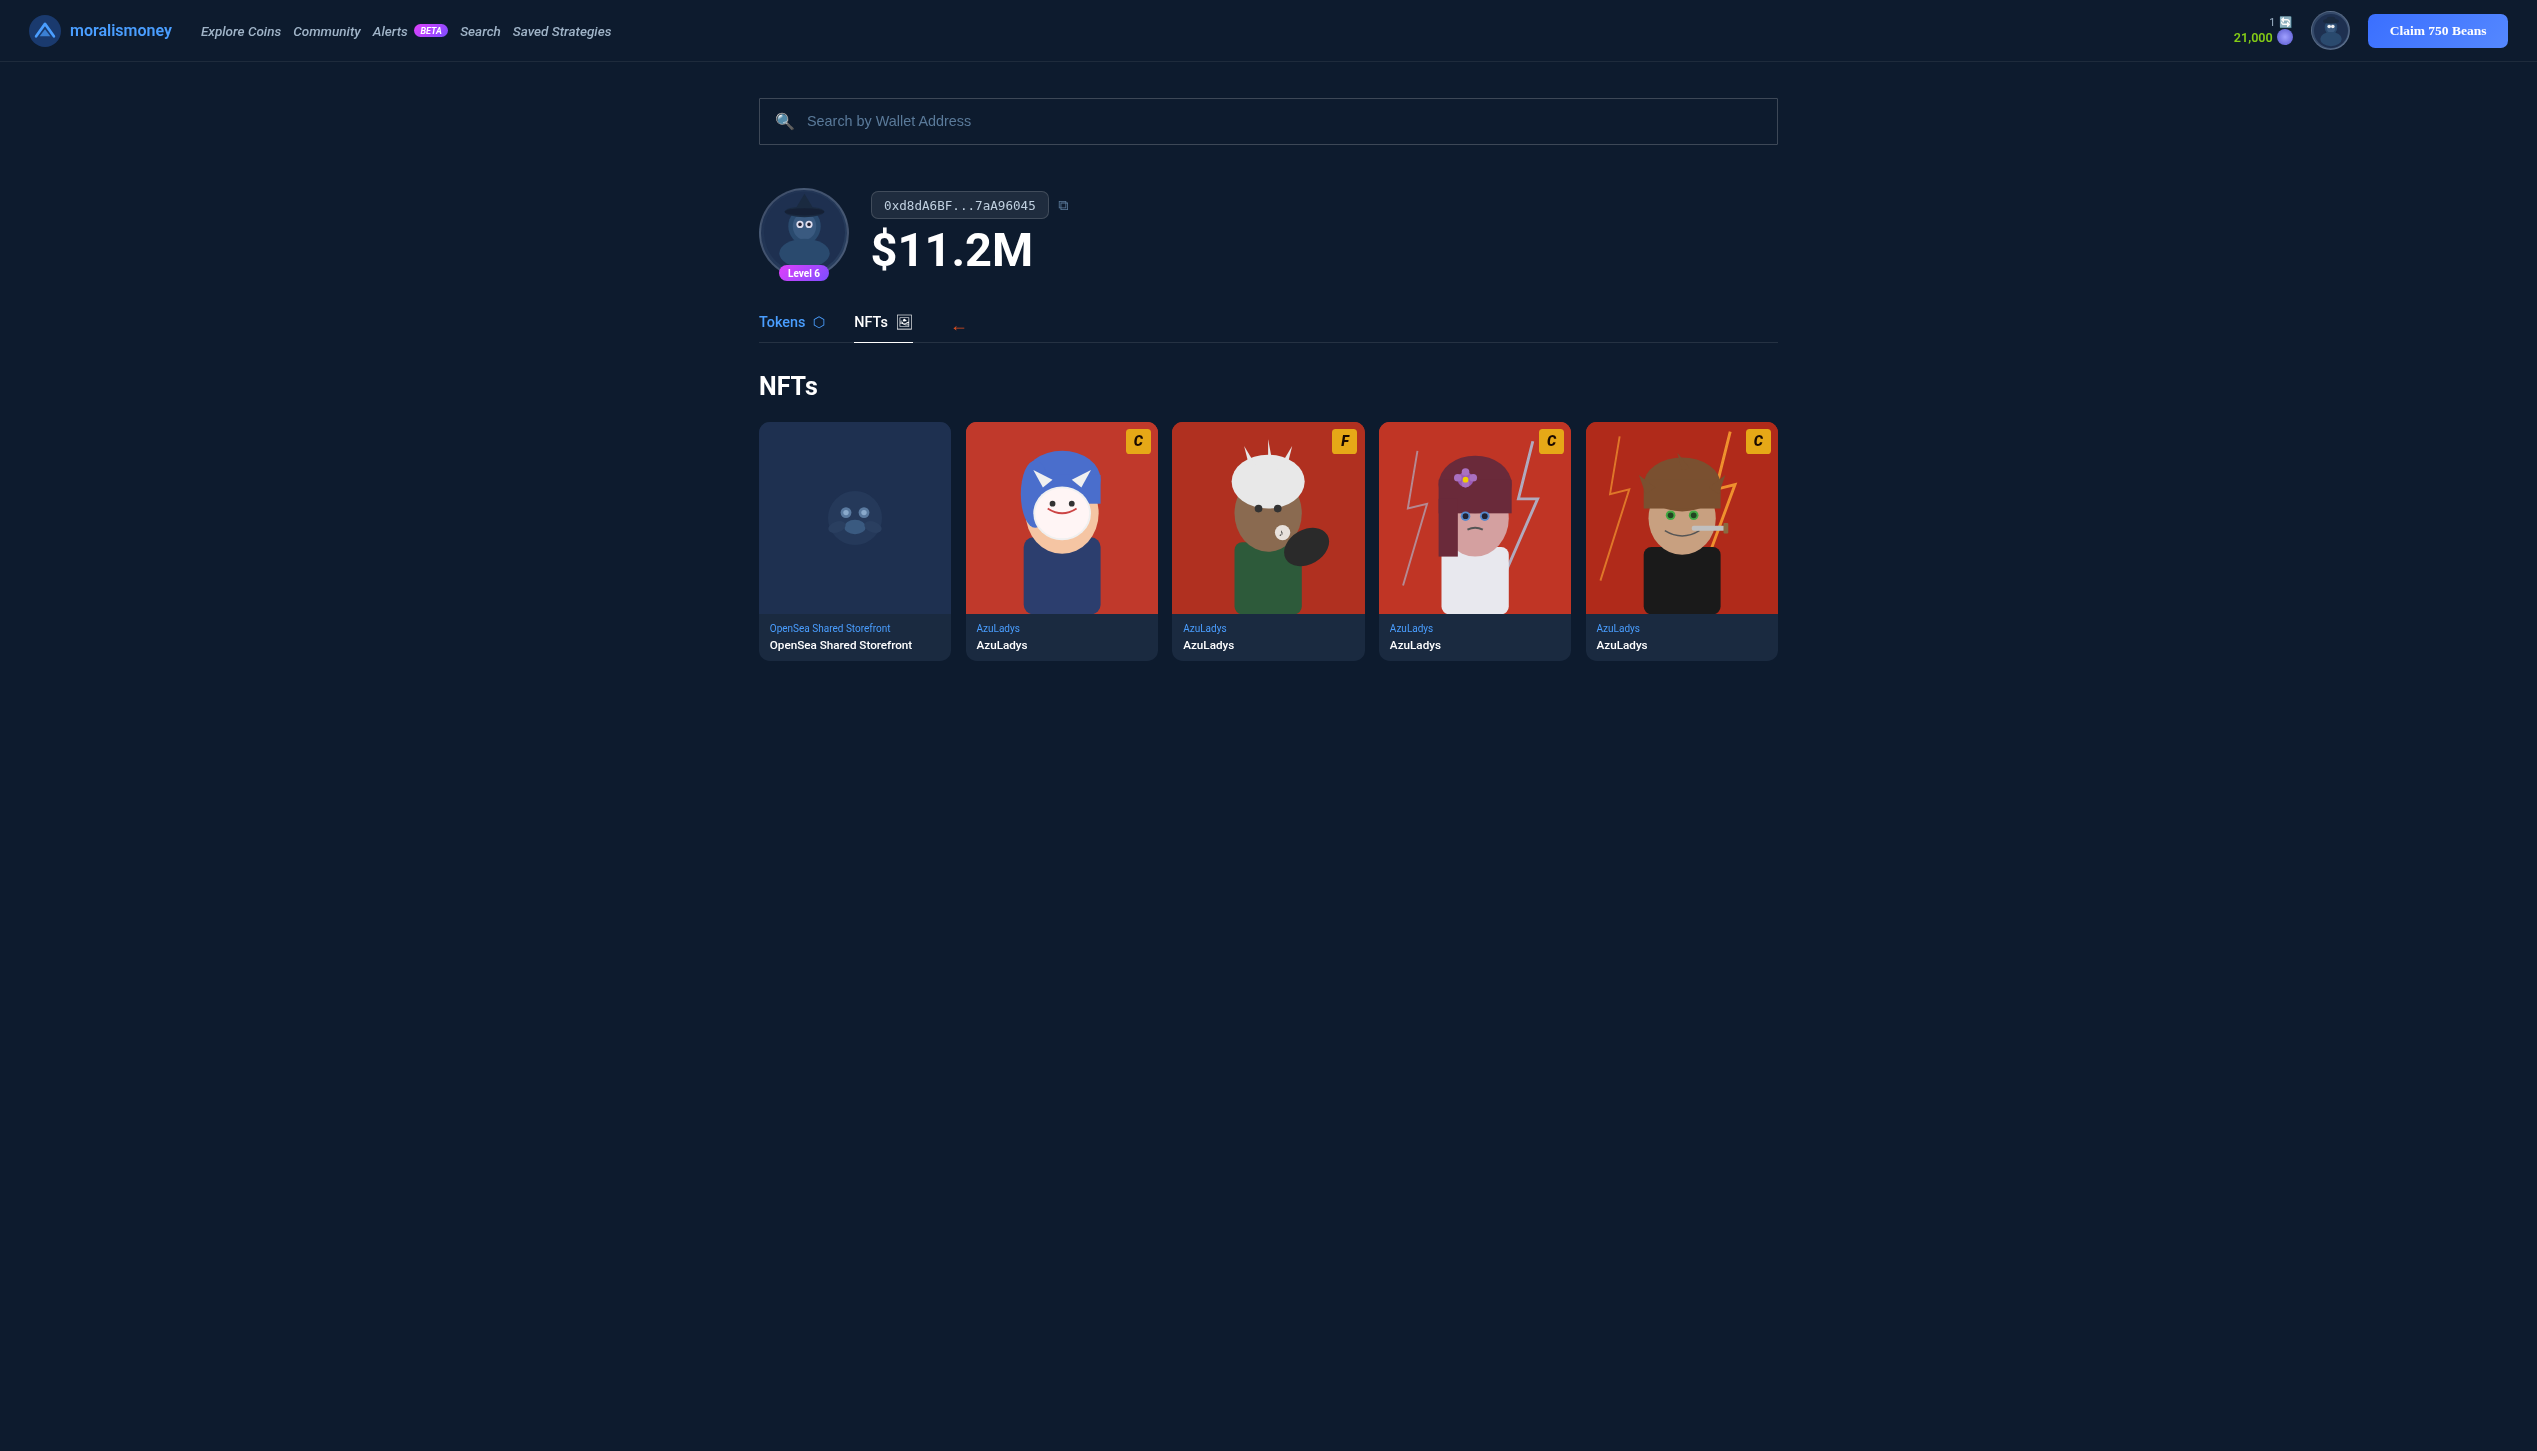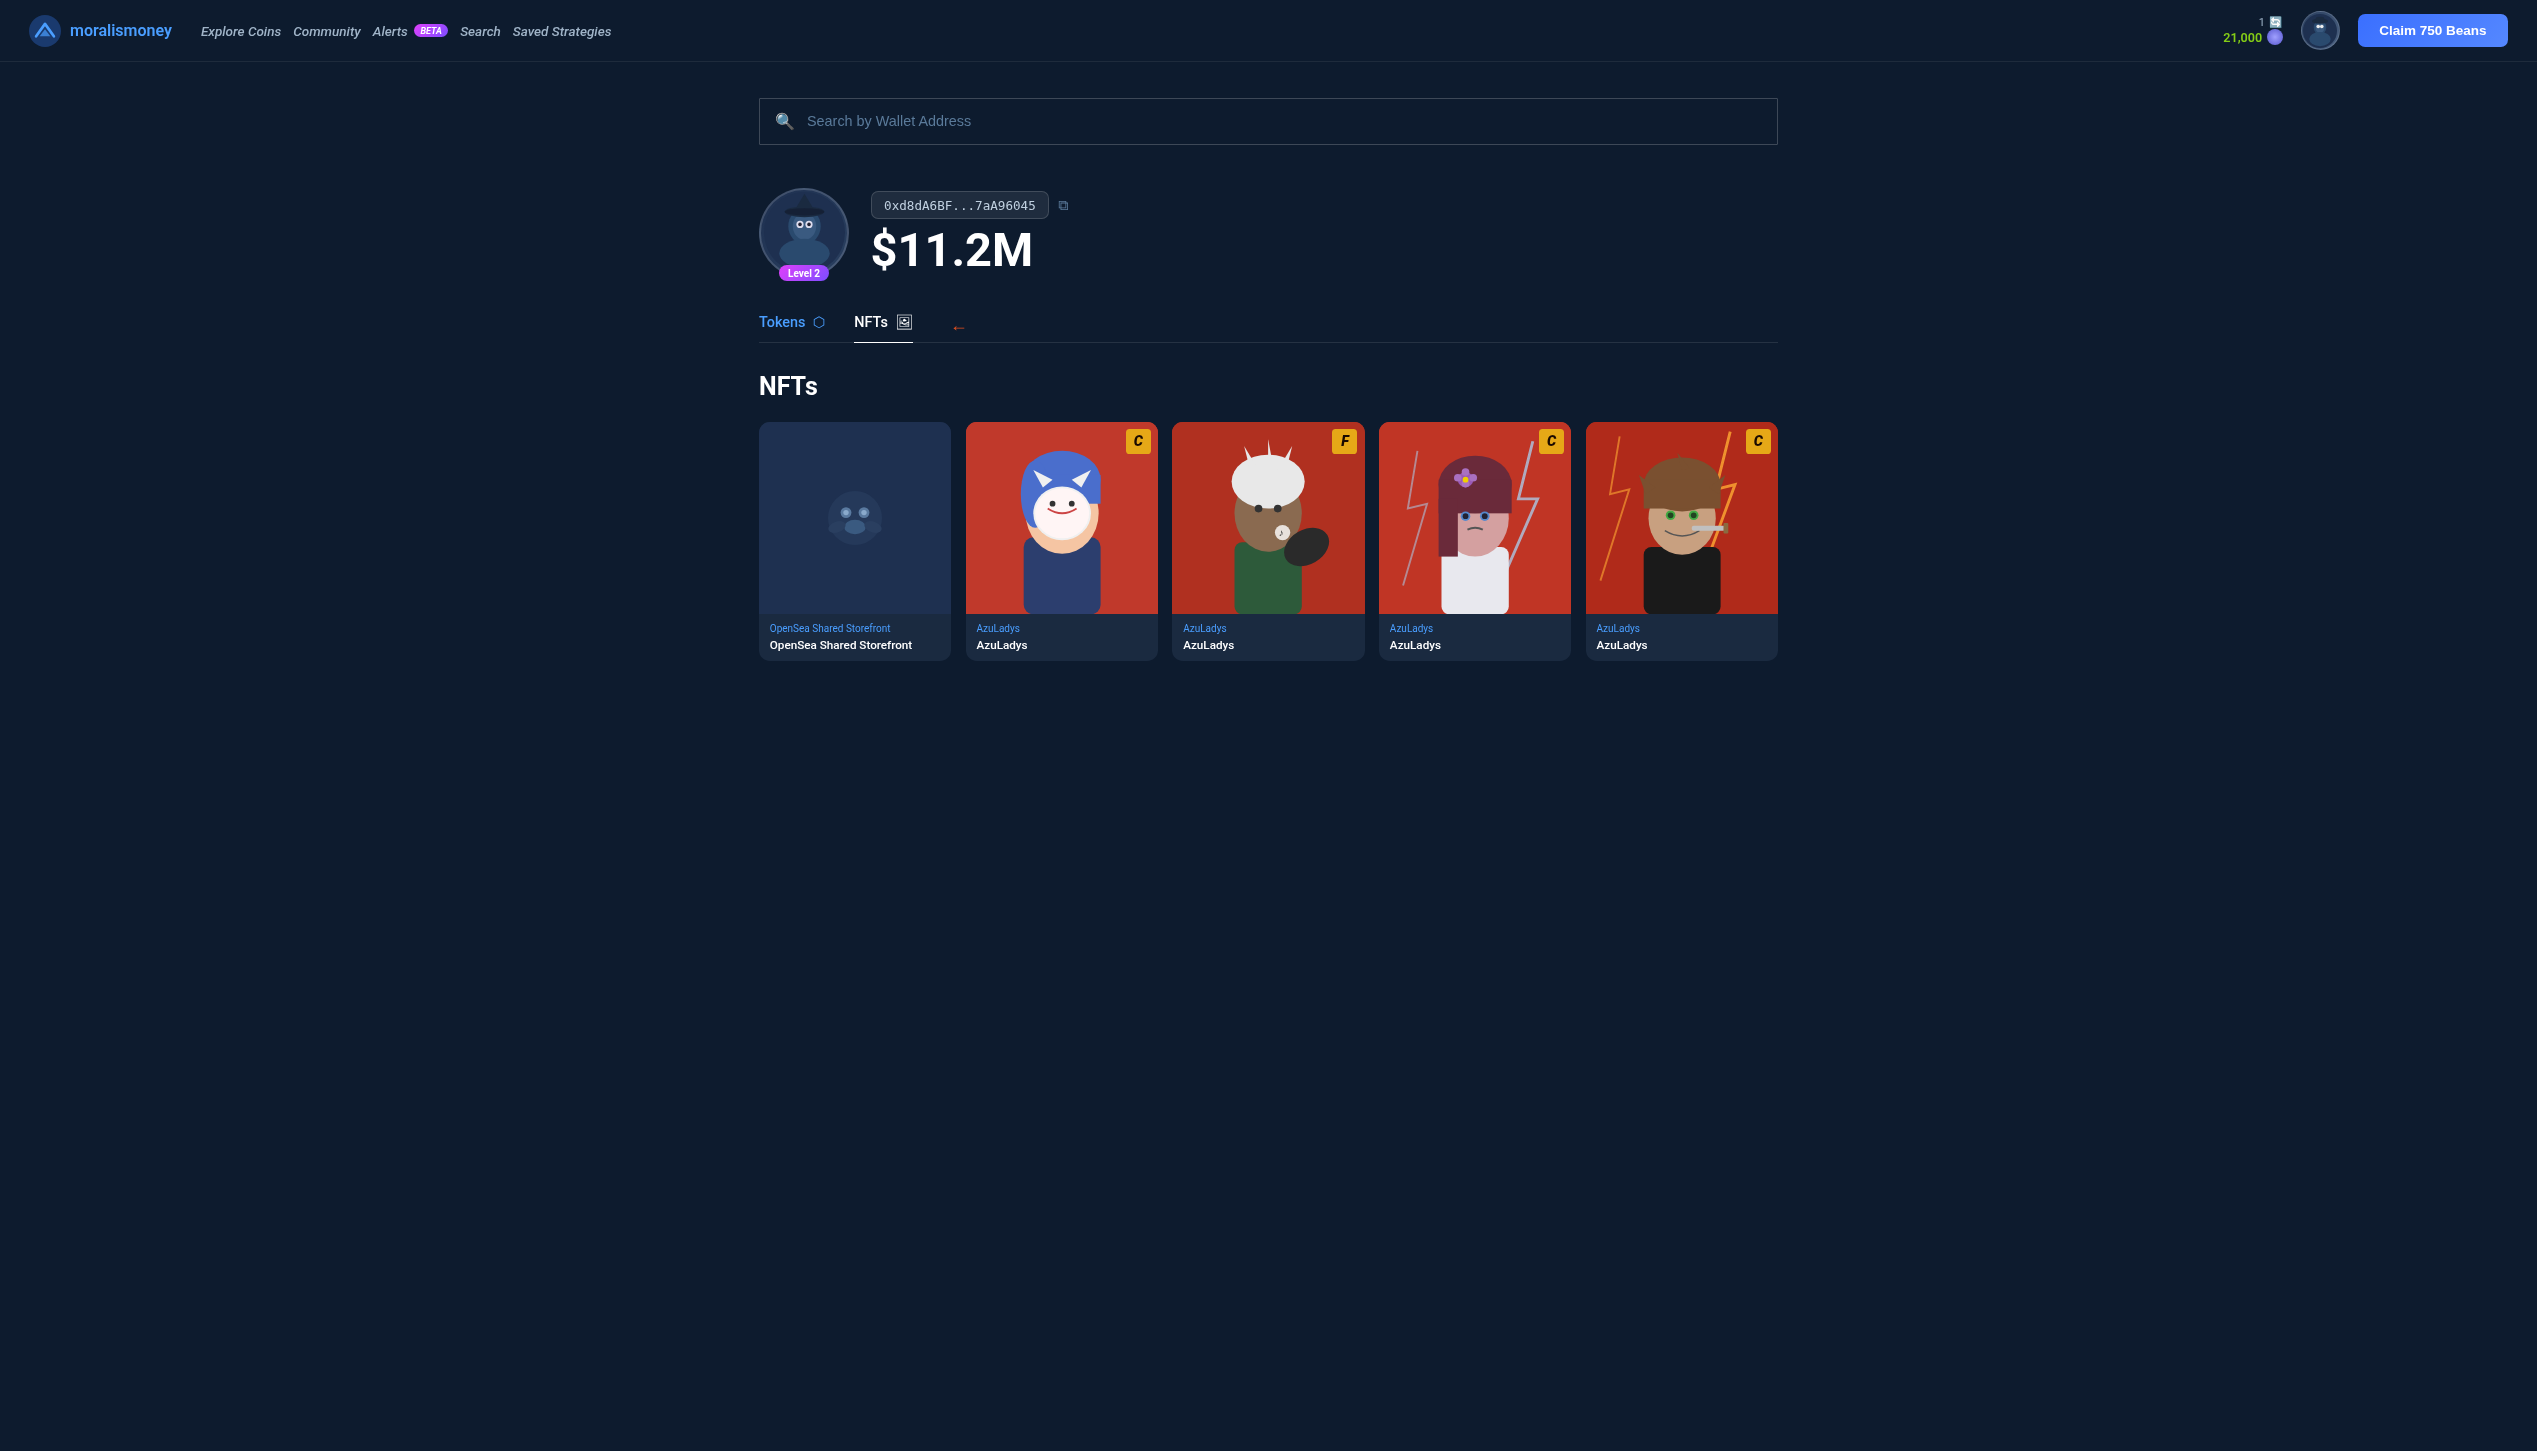--- a/index.html
+++ b/index.html
@@ -132,20 +132,21 @@
     .claim-button {
       background: linear-gradient(135deg, #3a6fff, #5588ff);
       color: #fff;
       border: none;
       padding: 9px 21.5px;
       border-radius: 7.2px;
       font-size: 13.5px;
       font-weight: 600;
       cursor: pointer;
       white-space: nowrap;
+      font-family: Liberation Serif, serif;
     }
 
     
     main {
       max-width: 1077px;
       margin: 0 auto;
       padding: 36px 29px;
     }
 
     
@@ -444,21 +445,21 @@
           <circle cx="40" cy="36" r="2" fill="#223"></circle>
           <circle cx="50" cy="36" r="2" fill="#223"></circle>
           <ellipse cx="45" cy="68" rx="28" ry="16" fill="#2a4a6e"></ellipse>
 
           <ellipse cx="45" cy="22" rx="22" ry="6" fill="#1a2a40"></ellipse>
           <polygon points="45,2 33,22 57,22" fill="#1a2a40"></polygon>
 
           <ellipse cx="45" cy="22" rx="22" ry="4" fill="#152035"></ellipse>
         </svg>
       </div>
-      <div class="level-badge">Level 2</div>
+      <div class="level-badge">Level 6</div>
     </div>
 
     <div class="profile-info">
       <div class="wallet-address-row">
         <span class="wallet-address">0xd8dA6BF...7aA96045</span>
         <span class="copy-icon">⧉</span>
       </div>
       <div class="portfolio-value">$11.2M</div>
     </div>
   </div>

